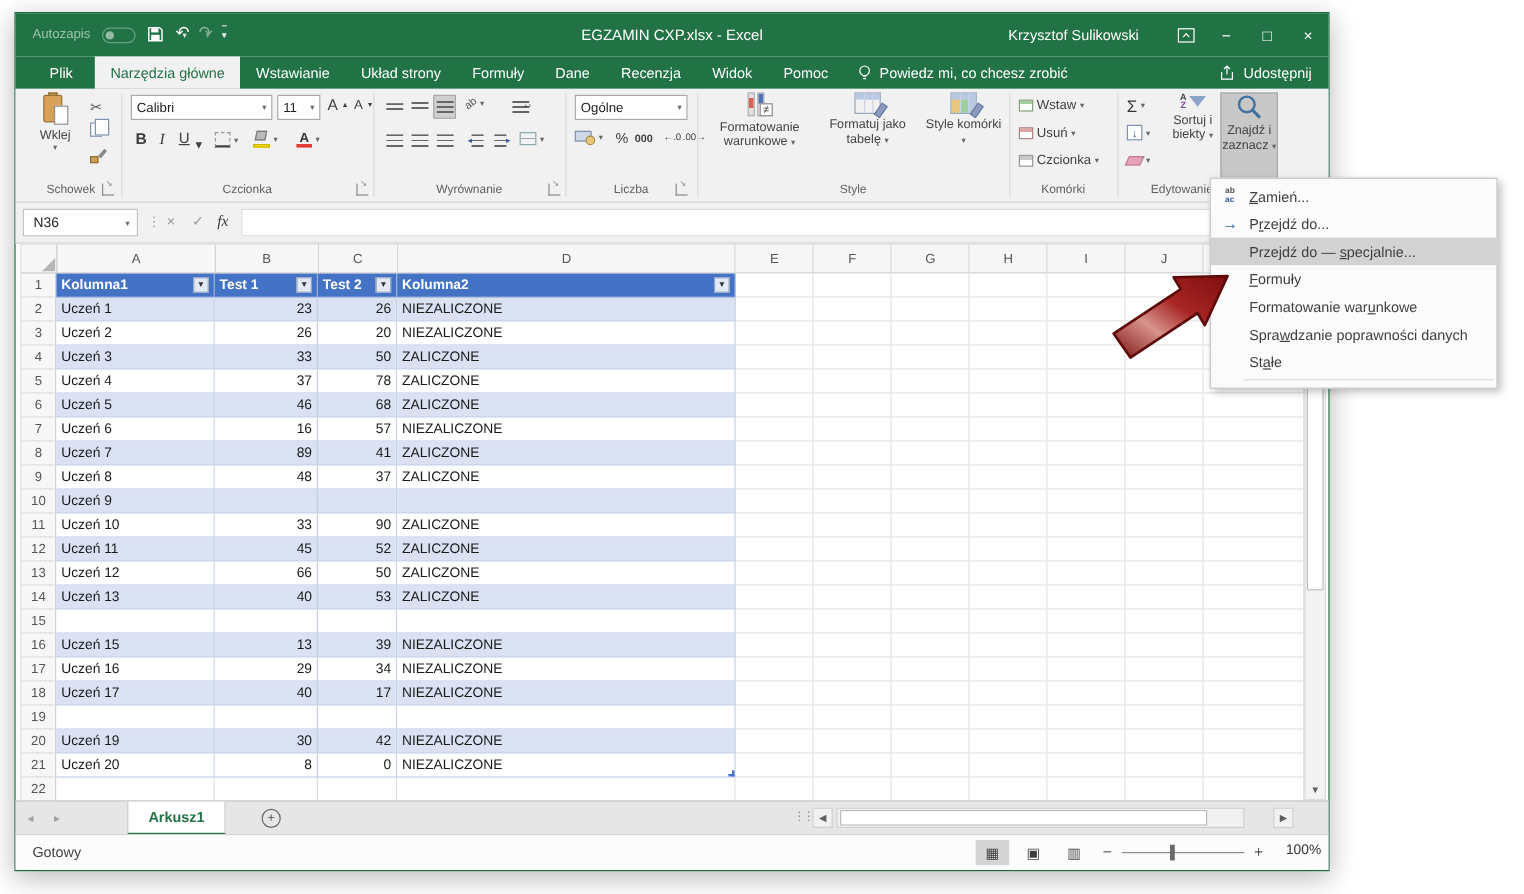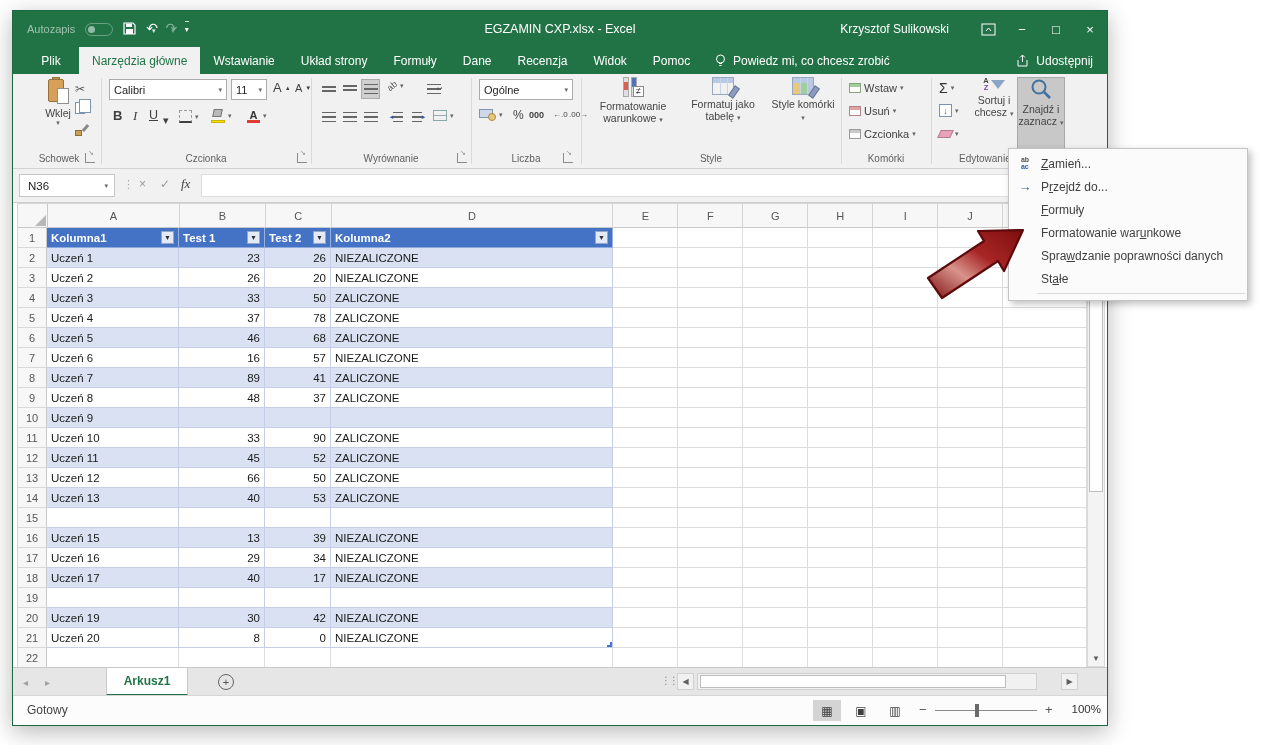--- a/index.html
+++ b/index.html
@@ -234,21 +234,21 @@
       <svg width="14" height="13" viewBox="0 0 14 13">
             <path d="M2 6 v6 h9 v-6" fill="none" stroke="#fff"></path>
             <path d="M6.5 8 V1.5 M4 3.5 l2.5 -2.5 l2.5 2.5" fill="none" stroke="#fff"></path>
           </svg>
       <span>Udostępnij</span>
     </span>
   </div>
 
   <div class="ribbon">
 
-    <div class="rbtn-big" style="left:22px;top:4px;width:46px;height:72px">
+    <div class="rbtn-big" style="left:10px;top:4px;width:46px;height:72px">
       <span class="ico-paste">
             <span class="clipp"></span>
             <span class="board"></span>
             <span class="paper"></span>
           </span>
       <span class="txt">Wklej</span>
           <span class="caret">▾</span>
     </div>
     <span class="rsmall" style="left:62px;top:8px">
           <span style="font-size:12px;color:#555">✂</span>
@@ -412,21 +412,21 @@
         </span>
     <span class="rsmall" style="left:926px;top:56px">
           <span class="ico-eraser"></span>
           <span class="caret">▾</span>
         </span>
     <div class="rbtn-big" style="left:958px;top:3px;width:46px;height:72px">
       <span style="display:flex;align-items:center">
             <span class="ico-az">A<i style="font-style:normal;color:#7a4a9a">Z</i></span>
             <span class="funnel"></span>
           </span>
-      <span class="txt"><span>Sortuj i chcesz</span> <span class="caret">▾</span></span>
+      <span class="txt"><span>Sortuj i biekty</span> <span class="caret">▾</span></span>
     </div>
     <div class="rbtn-big pressed-big" style="left:1004px;top:3px;width:48px;height:72px">
       <svg width="22" height="22" viewBox="0 0 22 22">
             <circle cx="9" cy="9" r="6.5" fill="none" stroke="#41719c" stroke-width="2"></circle>
             <line x1="14" y1="14" x2="20" y2="20" stroke="#41719c" stroke-width="2.6"></line>
           </svg>
       <span class="txt"><span>Znajdź i zaznacz</span> <span class="caret">▾</span></span>
     </div>
     <div class="glabel" style="left:946px;width:100px;text-align:left">Edytowanie</div>
   </div>
@@ -835,20 +835,24 @@
             <span class="b">ac</span>
           </span>
         </span>
         <span class="mlabel"><u>Z</u>amień...</span>
       </div>
       <div class="mitem">
         <span class="micon">
           <span class="mi-goto">→</span>
         </span>
         <span class="mlabel">P<u>r</u>zejdź do...</span>
+      </div>
+      <div class="mitem hl">
+        <span class="micon"></span>
+        <span class="mlabel">Przejdź do — <u>s</u>pecjalnie...</span>
       </div>
       <div class="mitem">
         <span class="micon"></span>
         <span class="mlabel"><u>F</u>ormuły</span>
       </div>
       <div class="mitem">
         <span class="micon"></span>
         <span class="mlabel">Formatowanie war<u>u</u>nkowe</span>
       </div>
       <div class="mitem">

